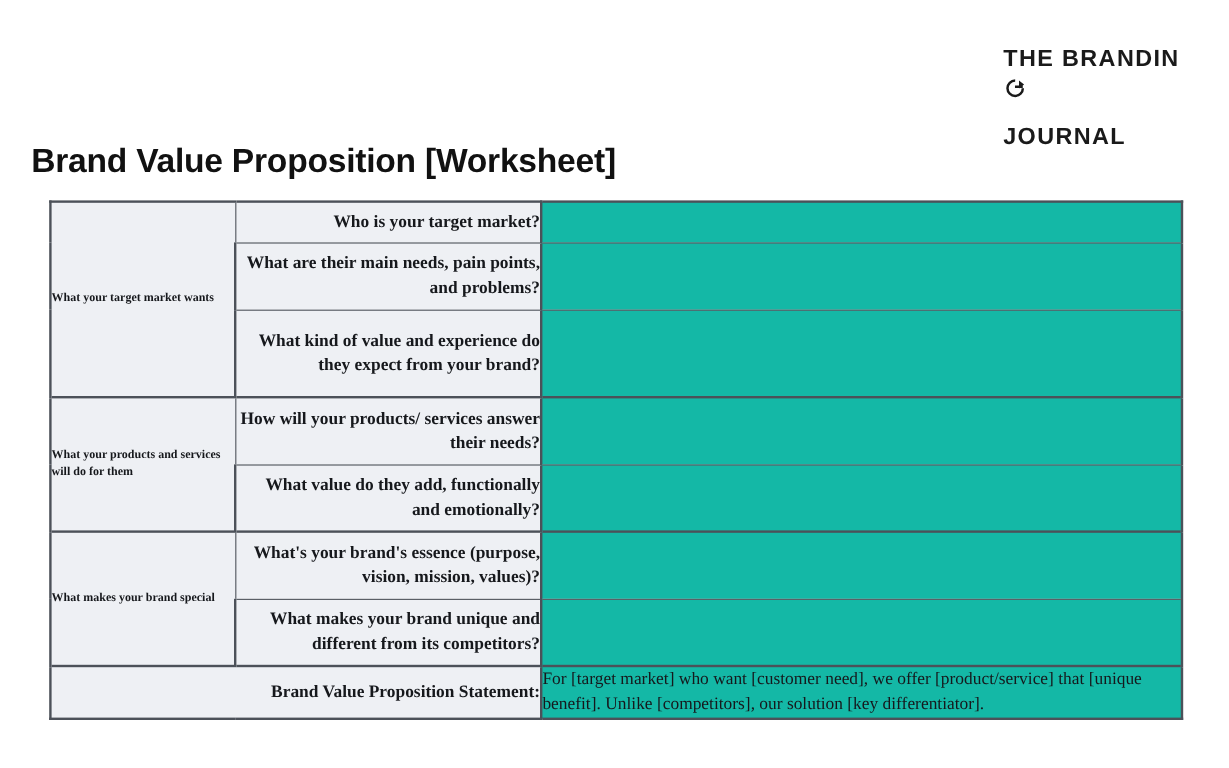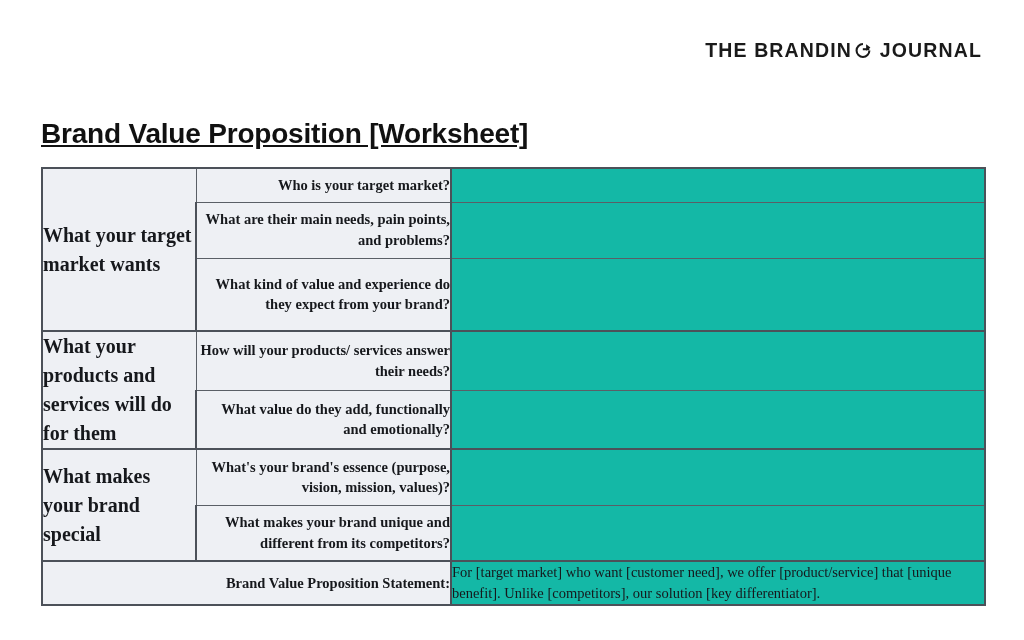--- a/index.html
+++ b/index.html
@@ -26,44 +26,44 @@
   }
   .logo-text {
     font-family: "Liberation Sans", sans-serif;
     font-weight: 700;
     font-size: 19.5px;
     letter-spacing: 1.15px;
     color: #1a1a1a;
     white-space: nowrap;
     display: flex;
     align-items: baseline;
+    flex-direction: column;
   }
   .logo-g-wrap {
     position: relative;
     display: inline-block;
     width: 19px;
     height: 19px;
     vertical-align: middle;
     transform: translateY(3px);
     margin: 0 1px;
   }
   .logo-g-wrap svg { display: block; }
 
   
   .page-title {
     position: absolute;
     top: 99px;
-    left: 41px;
+    left: 26px;
     font-family: "Liberation Sans", sans-serif;
     font-weight: 700;
     font-size: 28px;
     letter-spacing: -0.2px;
     color: #111111;
     white-space: nowrap;
-    text-decoration: underline;
   }
 
   
   .worksheet {
     position: absolute;
     left: 41px;
     top: 167px;
     width: 943px;
     border-collapse: collapse;
     table-layout: fixed;
@@ -75,21 +75,21 @@
   }
 
   .col-group { width: 154px; }
   .col-question { width: 255px; }
   .col-answer { width: 534px; }
 
   .cell-group {
     background: #eef0f4;
     font-family: "Liberation Serif", serif;
     font-weight: 700;
-    font-size: 20px;
+    font-size: 10px;
     line-height: 1.45;
     color: #16181c;
     padding: 8px 9px 8px 9px;
   }
   .cell-question {
     background: #eef0f4;
     font-family: "Liberation Serif", serif;
     font-weight: 700;
     font-size: 14.5px;
     line-height: 1.42;

